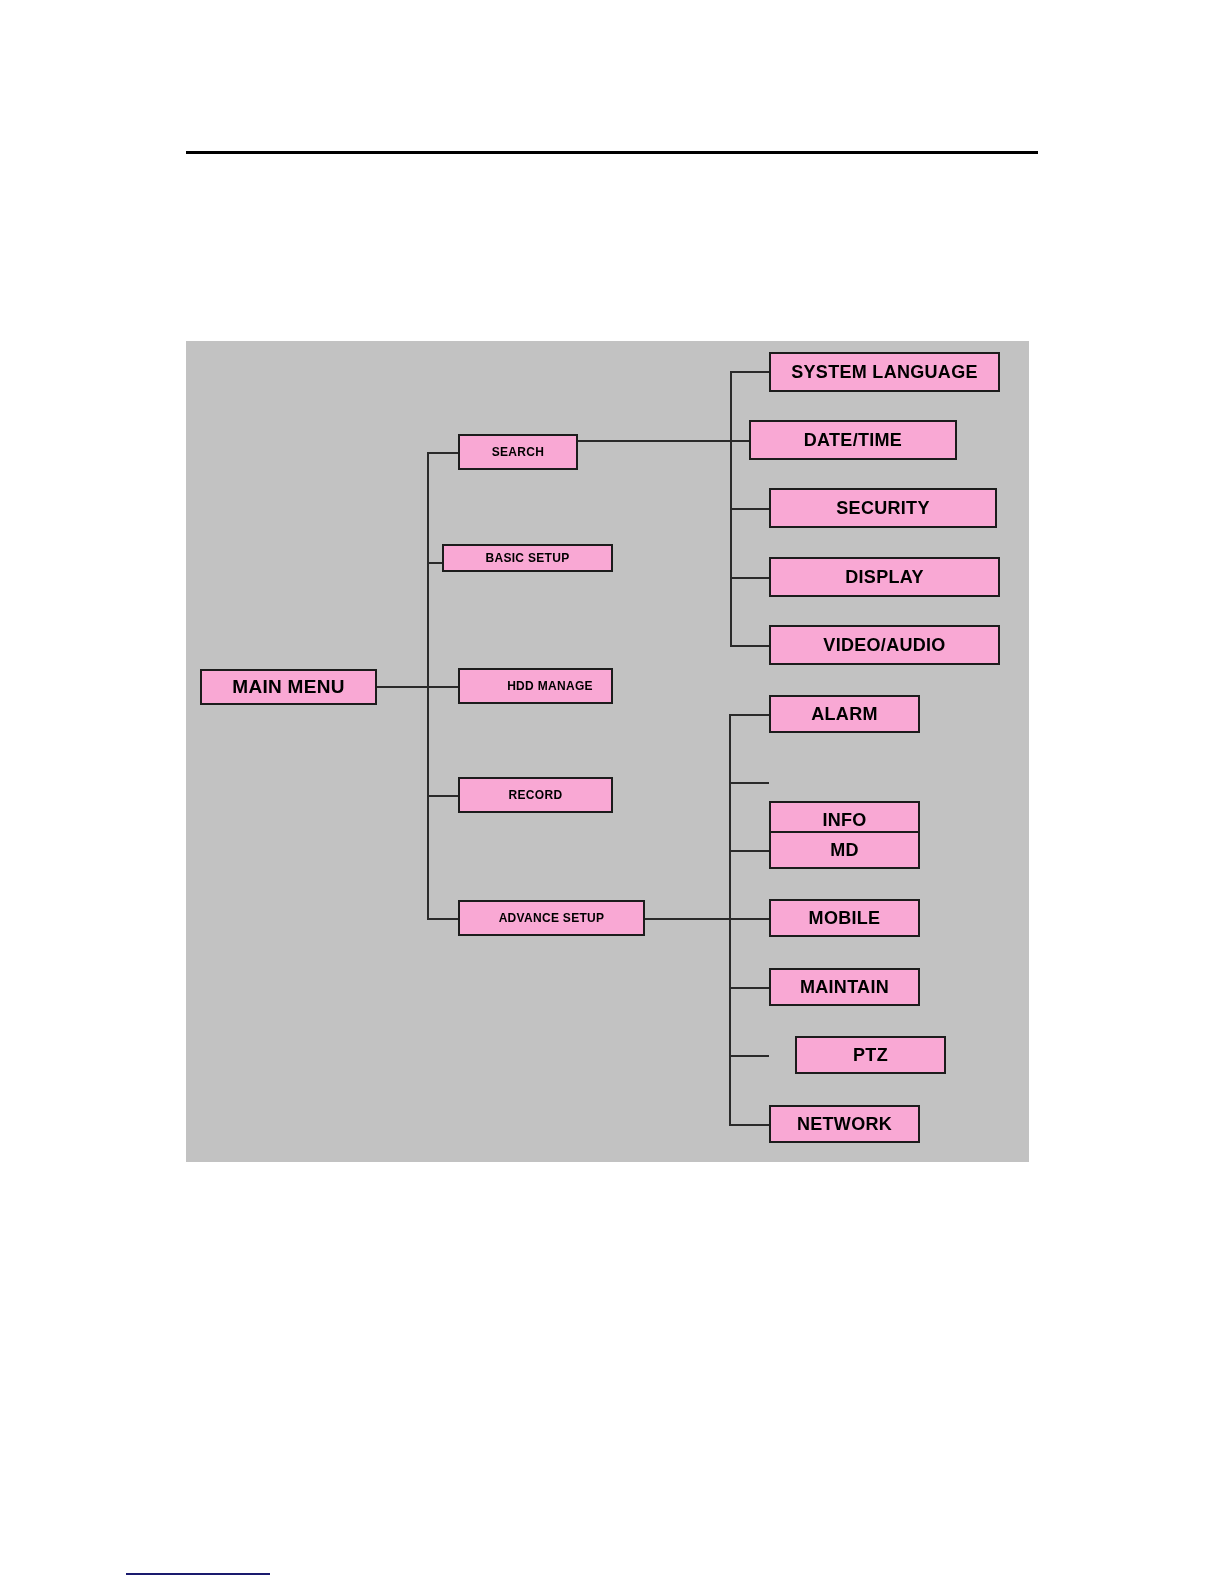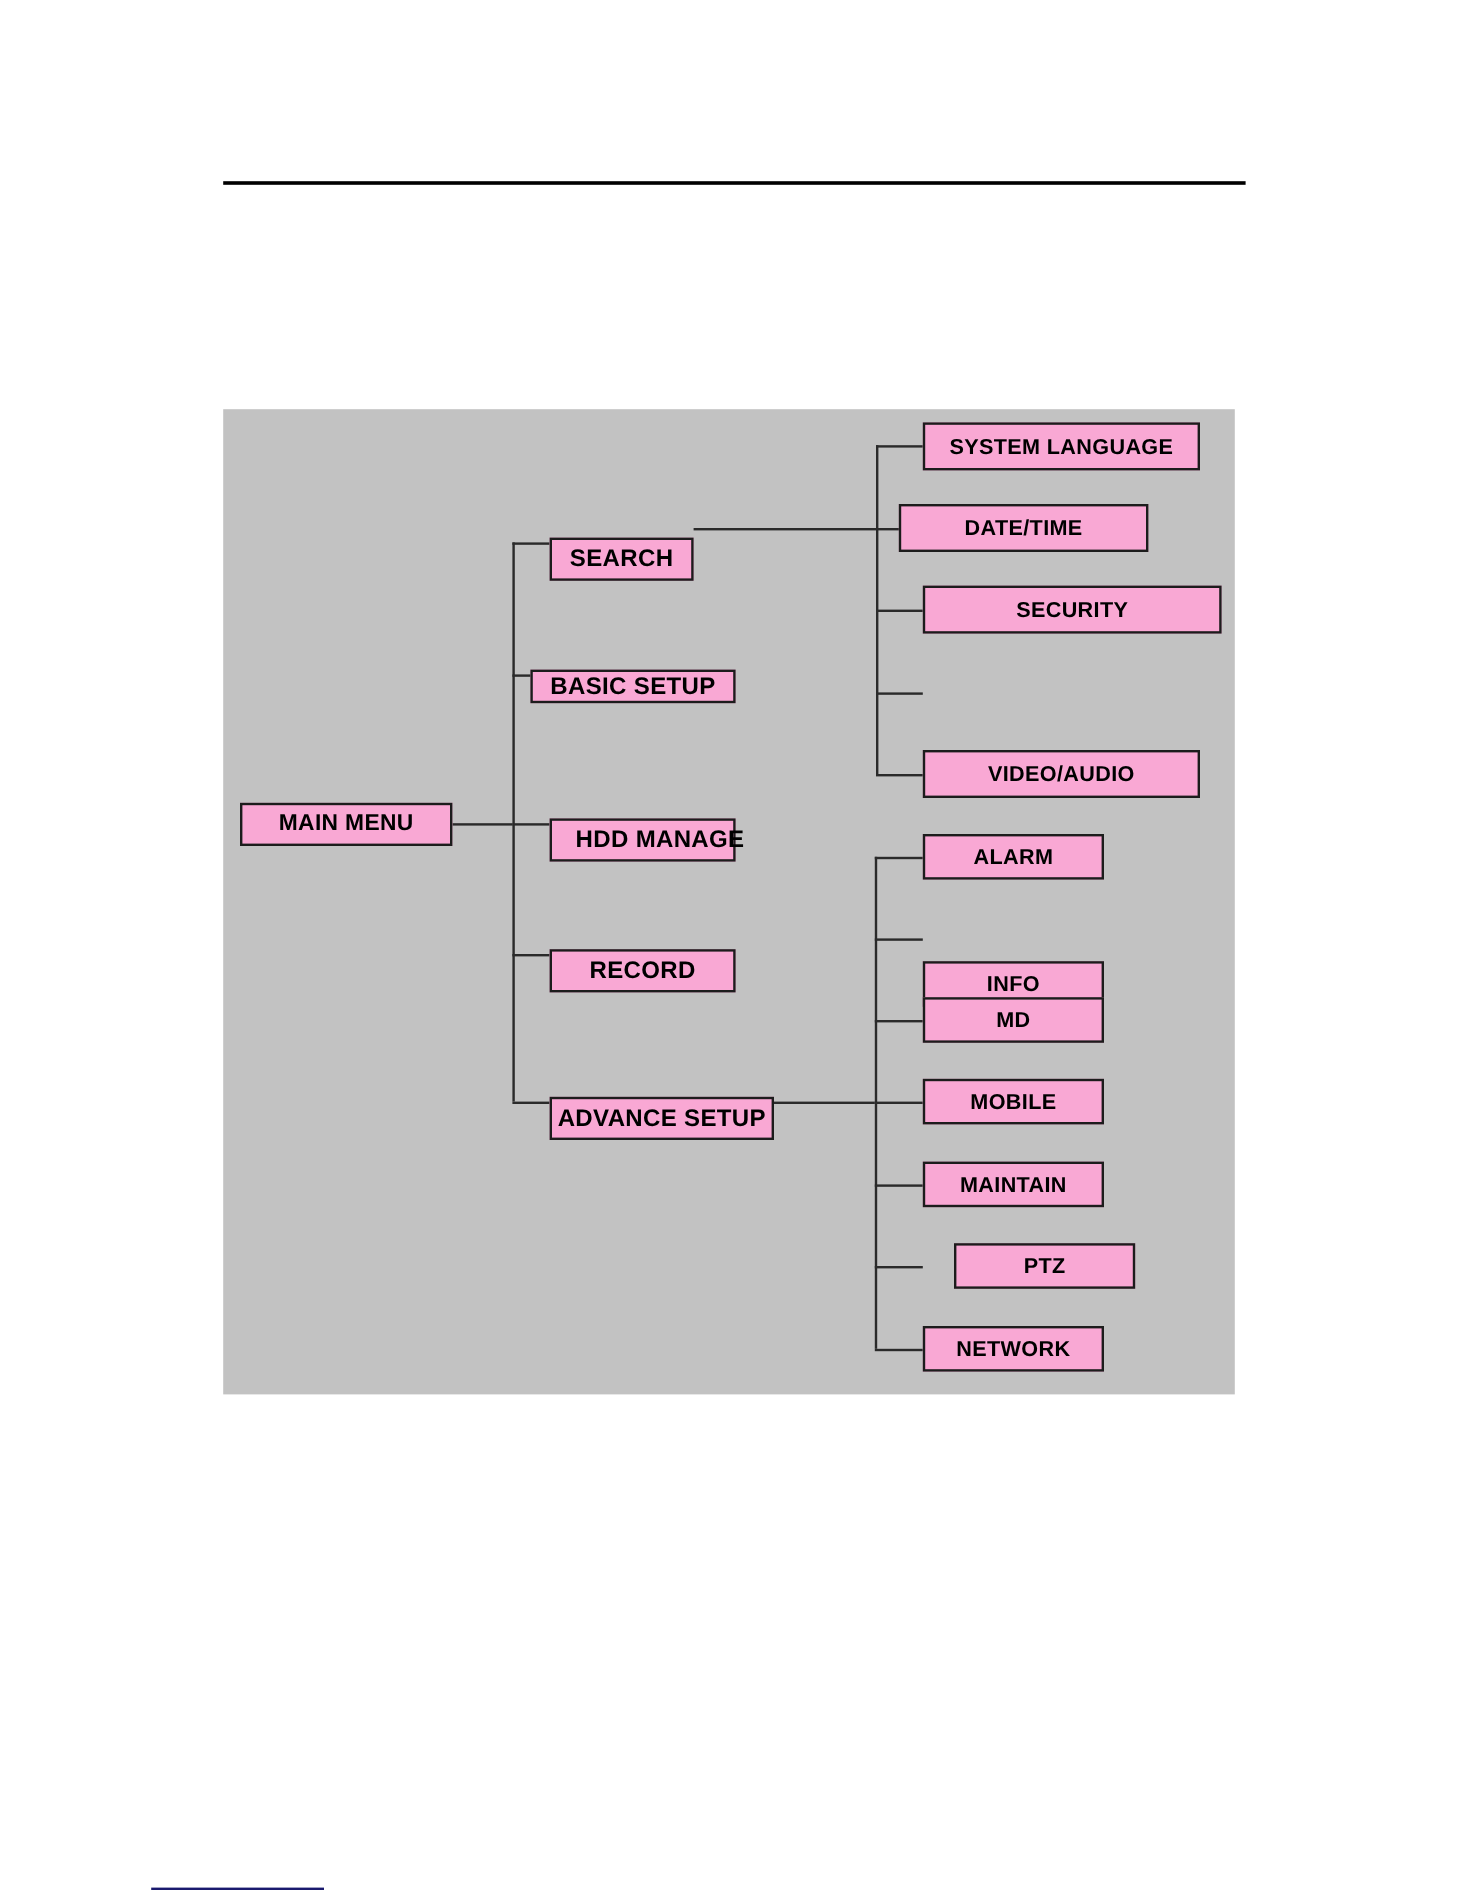--- a/index.html
+++ b/index.html
@@ -52,21 +52,21 @@
     display: flex;
     align-items: center;
     justify-content: center;
     color: #000000;
     font-weight: bold;
     letter-spacing: 0.3px;
     white-space: nowrap;
     z-index: 3;
   }
   .node.lvl1 { font-size: 19px; }
-  .node.lvl2 { font-size: 20px; margin-top: 14px; }
+  .node.lvl2 { font-size: 12px; }
   .node.lvl3 { font-size: 18px; }
 
   
   .hline {
     position: absolute;
     height: 0;
     border-top: 2px solid #2a2a2a;
     z-index: 2;
   }
   .vline {
@@ -120,21 +120,22 @@
   <div class="node lvl1" style="left:14px; top:328px; width:177px; height:36px;">MAIN MENU</div>
 
   <div class="node lvl2" style="left:272px; top:93px; width:120px; height:36px;">SEARCH</div>
   <div class="node lvl2" style="left:256px; top:203px; width:171px; height:28px;">BASIC SETUP</div>
   <div class="node lvl2" style="left:272px; top:327px; width:155px; height:36px;padding-left:29px;">HDD MANAGE</div>
   <div class="node lvl2" style="left:272px; top:436px; width:155px; height:36px;">RECORD</div>
   <div class="node lvl2" style="left:272px; top:559px; width:187px; height:36px;">ADVANCE SETUP</div>
 
   <div class="node lvl3" style="left:583px; top:11px; width:231px; height:40px;">SYSTEM LANGUAGE</div>
   <div class="node lvl3" style="left:563px; top:79px; width:208px; height:40px;">DATE/TIME</div>
-  <div class="node lvl3" style="left:583px; top:147px; width:249px; height:40px;">SECURITY</div>
+  <div class="node lvl3" style="left:583px; top:147px; width:228px; height:40px;">SECURITY</div>
+  <div class="node lvl3" style="left:583px; top:216px; width:231px; height:40px;">DISPLAY</div>
   <div class="node lvl3" style="left:583px; top:284px; width:231px; height:40px;">VIDEO/AUDIO</div>
 
   <div class="node lvl3" style="left:583px; top:354px; width:151px; height:38px;">ALARM</div>
   <div class="node lvl3" style="left:583px; top:422px; width:151px; height:38px;margin-top:38px;">INFO</div>
   <div class="node lvl3" style="left:583px; top:490px; width:151px; height:38px;">MD</div>
   <div class="node lvl3" style="left:583px; top:558px; width:151px; height:38px;">MOBILE</div>
   <div class="node lvl3" style="left:583px; top:627px; width:151px; height:38px;">MAINTAIN</div>
   <div class="node lvl3" style="left:609px; top:695px; width:151px; height:38px;">PTZ</div>
   <div class="node lvl3" style="left:583px; top:764px; width:151px; height:38px;">NETWORK</div>
 

